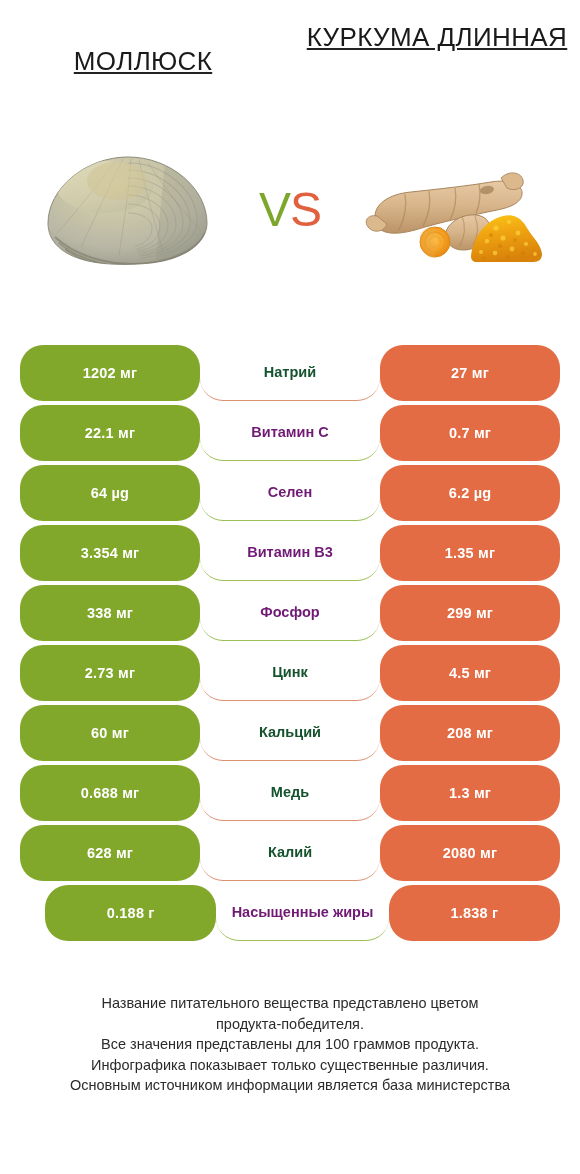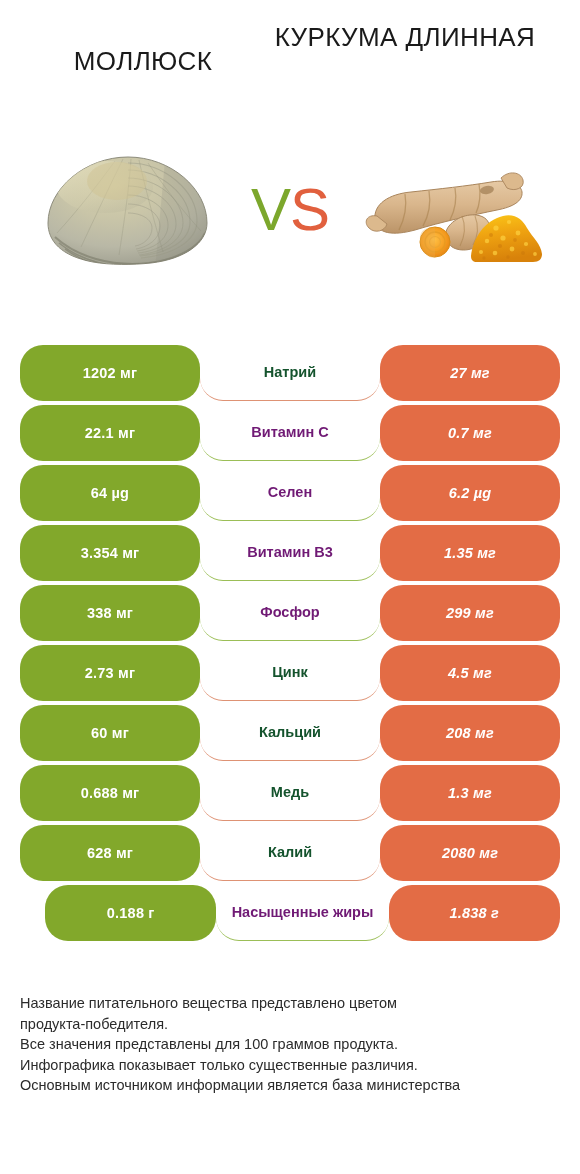--- a/index.html
+++ b/index.html
@@ -13,23 +13,25 @@
     font-family: "Liberation Sans", "DejaVu Sans", sans-serif;
     color: #222222;
     overflow: hidden;
     position: relative;
   }
 
   
   .header {
     display: flex;
     align-items: flex-start;
+    justify-content: space-between;
     padding: 22px 12px 0 12px;
     box-sizing: border-box;
     height: 110px;
+    text-decoration: underline;
   }
   .title {
     width: 262px;
     text-align: center;
     font-size: 26px;
     line-height: 31px;
     letter-spacing: 0.4px;
     color: #1a1a1a;
     font-weight: 400;
     text-transform: uppercase;
@@ -48,21 +50,21 @@
   .hero-slot {
     width: 215px;
     height: 140px;
     display: flex;
     align-items: center;
     justify-content: center;
   }
   .vs {
     width: 110px;
     text-align: center;
-    font-size: 60px;
+    font-size: 48px;
     line-height: 72px;
     font-weight: 400;
     letter-spacing: -1px;
     white-space: nowrap;
   }
   .vs .v { color: #7CA72C; }
   .vs .s { color: #E1603E; }
 
   
   .clam-wrap { position: relative; width: 166px; height: 118px; }
@@ -111,34 +113,34 @@
     line-height: 17px;
     padding: 0 6px;
   }
   .cell-right {
     width: 180px;
     background: #E36C45;
     color: #ffffff;
     font-size: 14.5px;
     font-weight: bold;
     letter-spacing: 0.2px;
-    font-style: italic;
   }
   .cell-mid.win-green  { color: #701a75; border-bottom: 1px solid #9BBE57; }
   .cell-mid.win-orange { color: #14532d; border-bottom: 1px solid #DE9274; }
   .row:last-child .cell-mid { border-bottom: 1px solid transparent; }
   .row:last-child .cell-mid.win-green  { border-bottom-color: #9BBE57; }
   .row:last-child .cell-mid.win-orange { border-bottom-color: #DE9274; }
 
   
   .footnote {
     position: absolute;
     left: 20px;
     top: 993px;
     width: 540px;
+    text-align: center;
     font-size: 14.5px;
     line-height: 20.5px;
     color: #2b2b2b;
   }
   .footnote div { white-space: nowrap; }
 </style>
 </head>
 <body>
 
 <div class="header">

